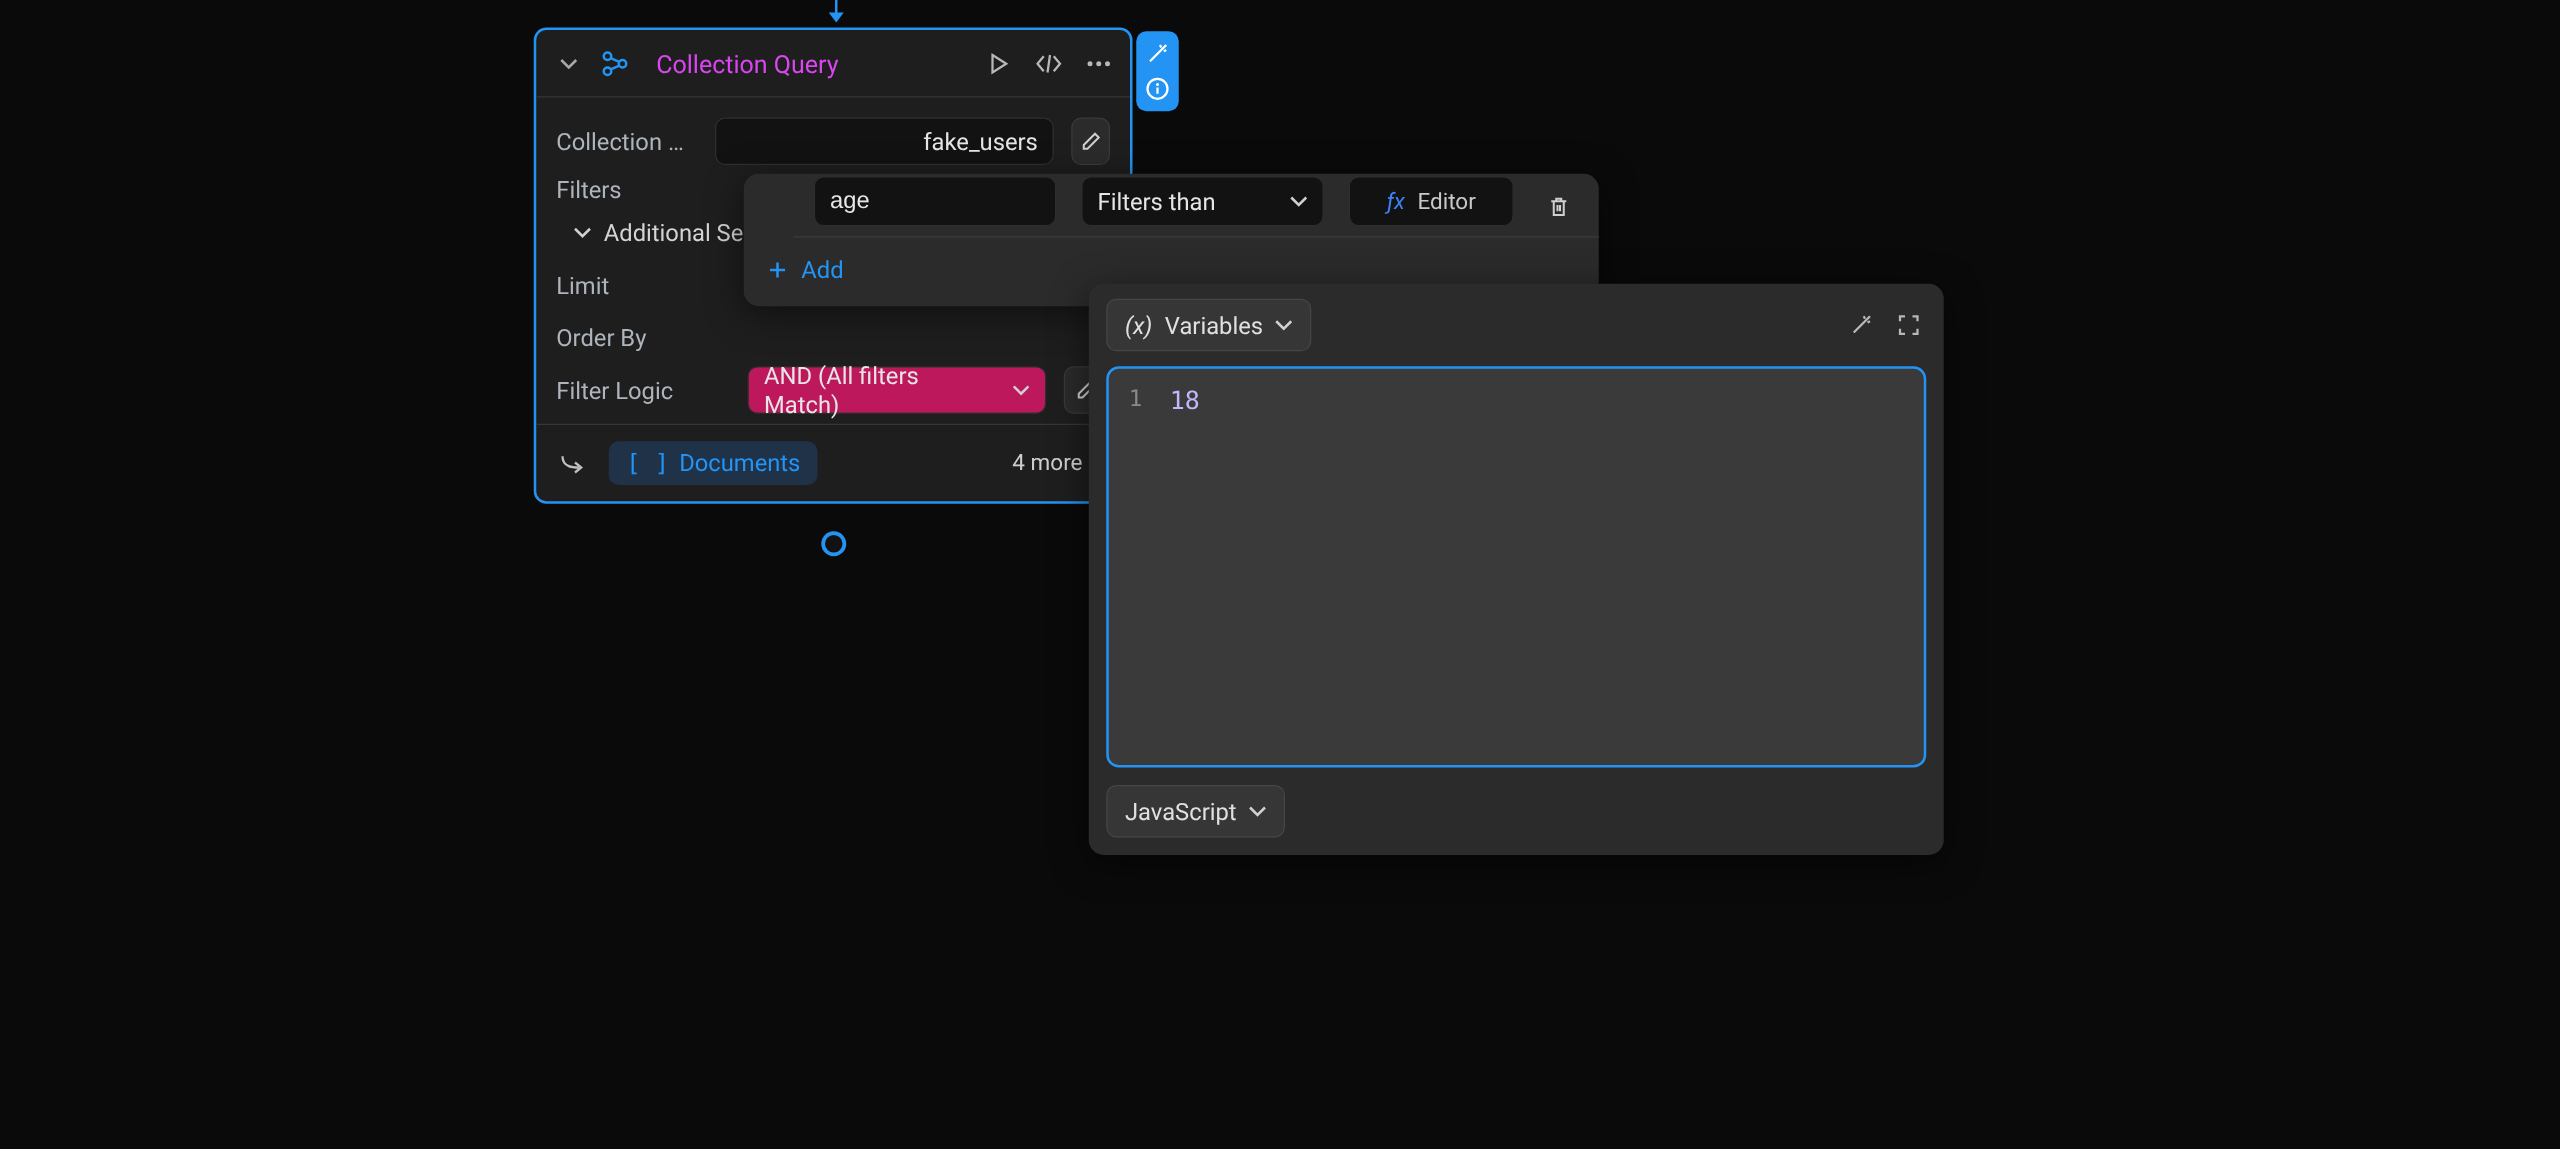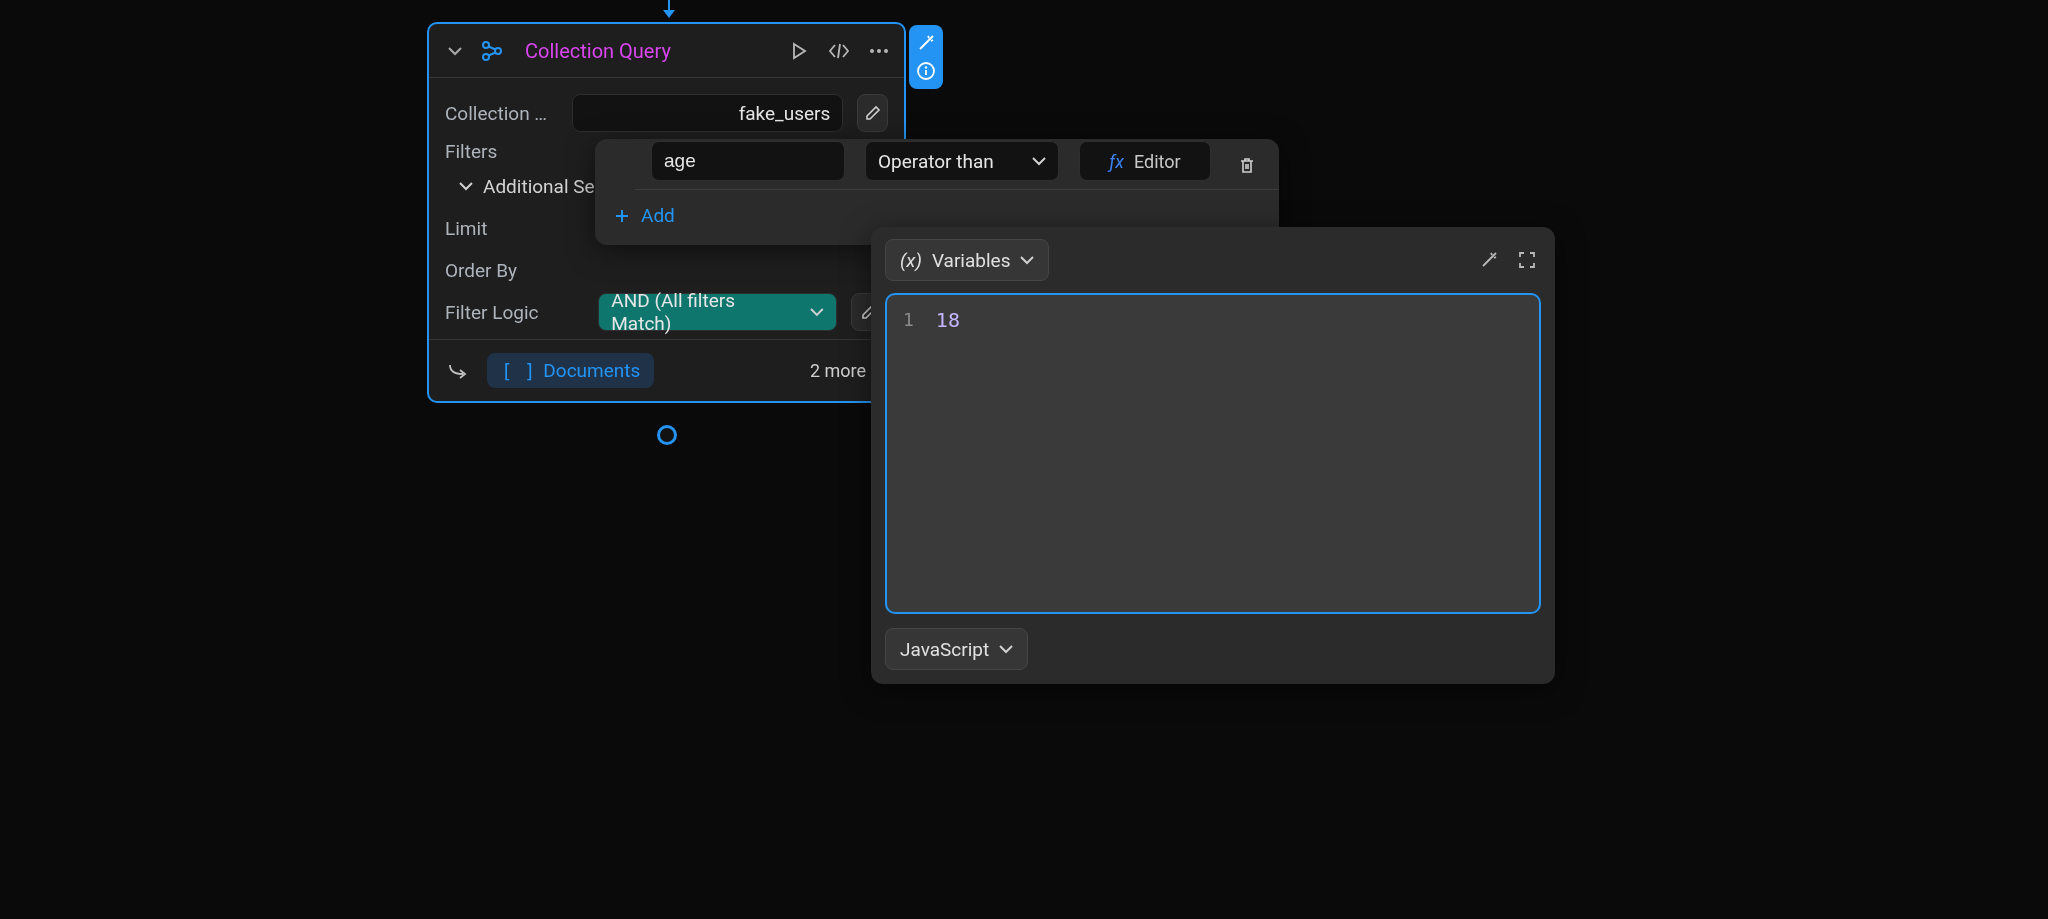--- a/index.html
+++ b/index.html
@@ -130,21 +130,21 @@
     gap: 10px;
     padding-left: 14px;
     height: 42px;
   }
   .additional-row .lbl {
     color: #d4d4d4;
     font-size: 19px;
     white-space: nowrap;
   }
   .select-box {
-    background: #0f766e;
+    background: #be185d;
     border: 1px solid #2e2e2e;
     border-radius: 8px;
     height: 38px;
     color: #e6e6e6;
     padding: 0 12px;
     font-size: 19px;
     display: flex;
     align-items: center;
     gap: 10px;
     cursor: pointer;
@@ -427,21 +427,21 @@
       <svg width="22" height="18" viewBox="0 0 22 18">
           <path d="M3 3 C 3 12, 12 12, 16 12 M13 8 L18 12 L13 16" fill="none" stroke="#c0c0c0" stroke-width="1.8"></path>
         </svg>
     </div>
     <div class="doc-pill">
       <span style="font-family:ui-monospace,monospace;">[ ]</span>
       <span>Documents</span>
     </div>
     <div class="foot-spacer"></div>
     <div class="more-drop">
-      <span>2 more</span>
+      <span>4 more</span>
       <svg width="14" height="10" viewBox="0 0 14 10">
           <path d="M1 2 L7 8 L13 2" fill="none" stroke="#c0c0c0" stroke-width="2"></path>
         </svg>
     </div>
   </div>
 </div>
 
 <div class="port"></div>
 
 <div class="side-badge">
@@ -456,21 +456,21 @@
         <circle cx="10" cy="6.5" r="1.2" fill="#ffffff"></circle>
         <line x1="10" y1="9" x2="10" y2="14" stroke="#ffffff" stroke-width="1.8"></line>
       </svg>
   </div>
 </div>
 
 <div class="filter-pop">
   <div class="filter-row">
     <input class="fr-field" value="age" style="">
     <div class="fr-op">
-      <span>Operator than</span>
+      <span>Filters than</span>
       <svg width="14" height="10" viewBox="0 0 14 10">
           <path d="M1 2 L7 8 L13 2" fill="none" stroke="#d0d0d0" stroke-width="2"></path>
         </svg>
     </div>
     <div class="fr-val">
       <span class="fx">ƒx</span>
       <span>Editor</span>
     </div>
     <div class="fr-trash">
       <svg width="20" height="20" viewBox="0 0 20 20">

